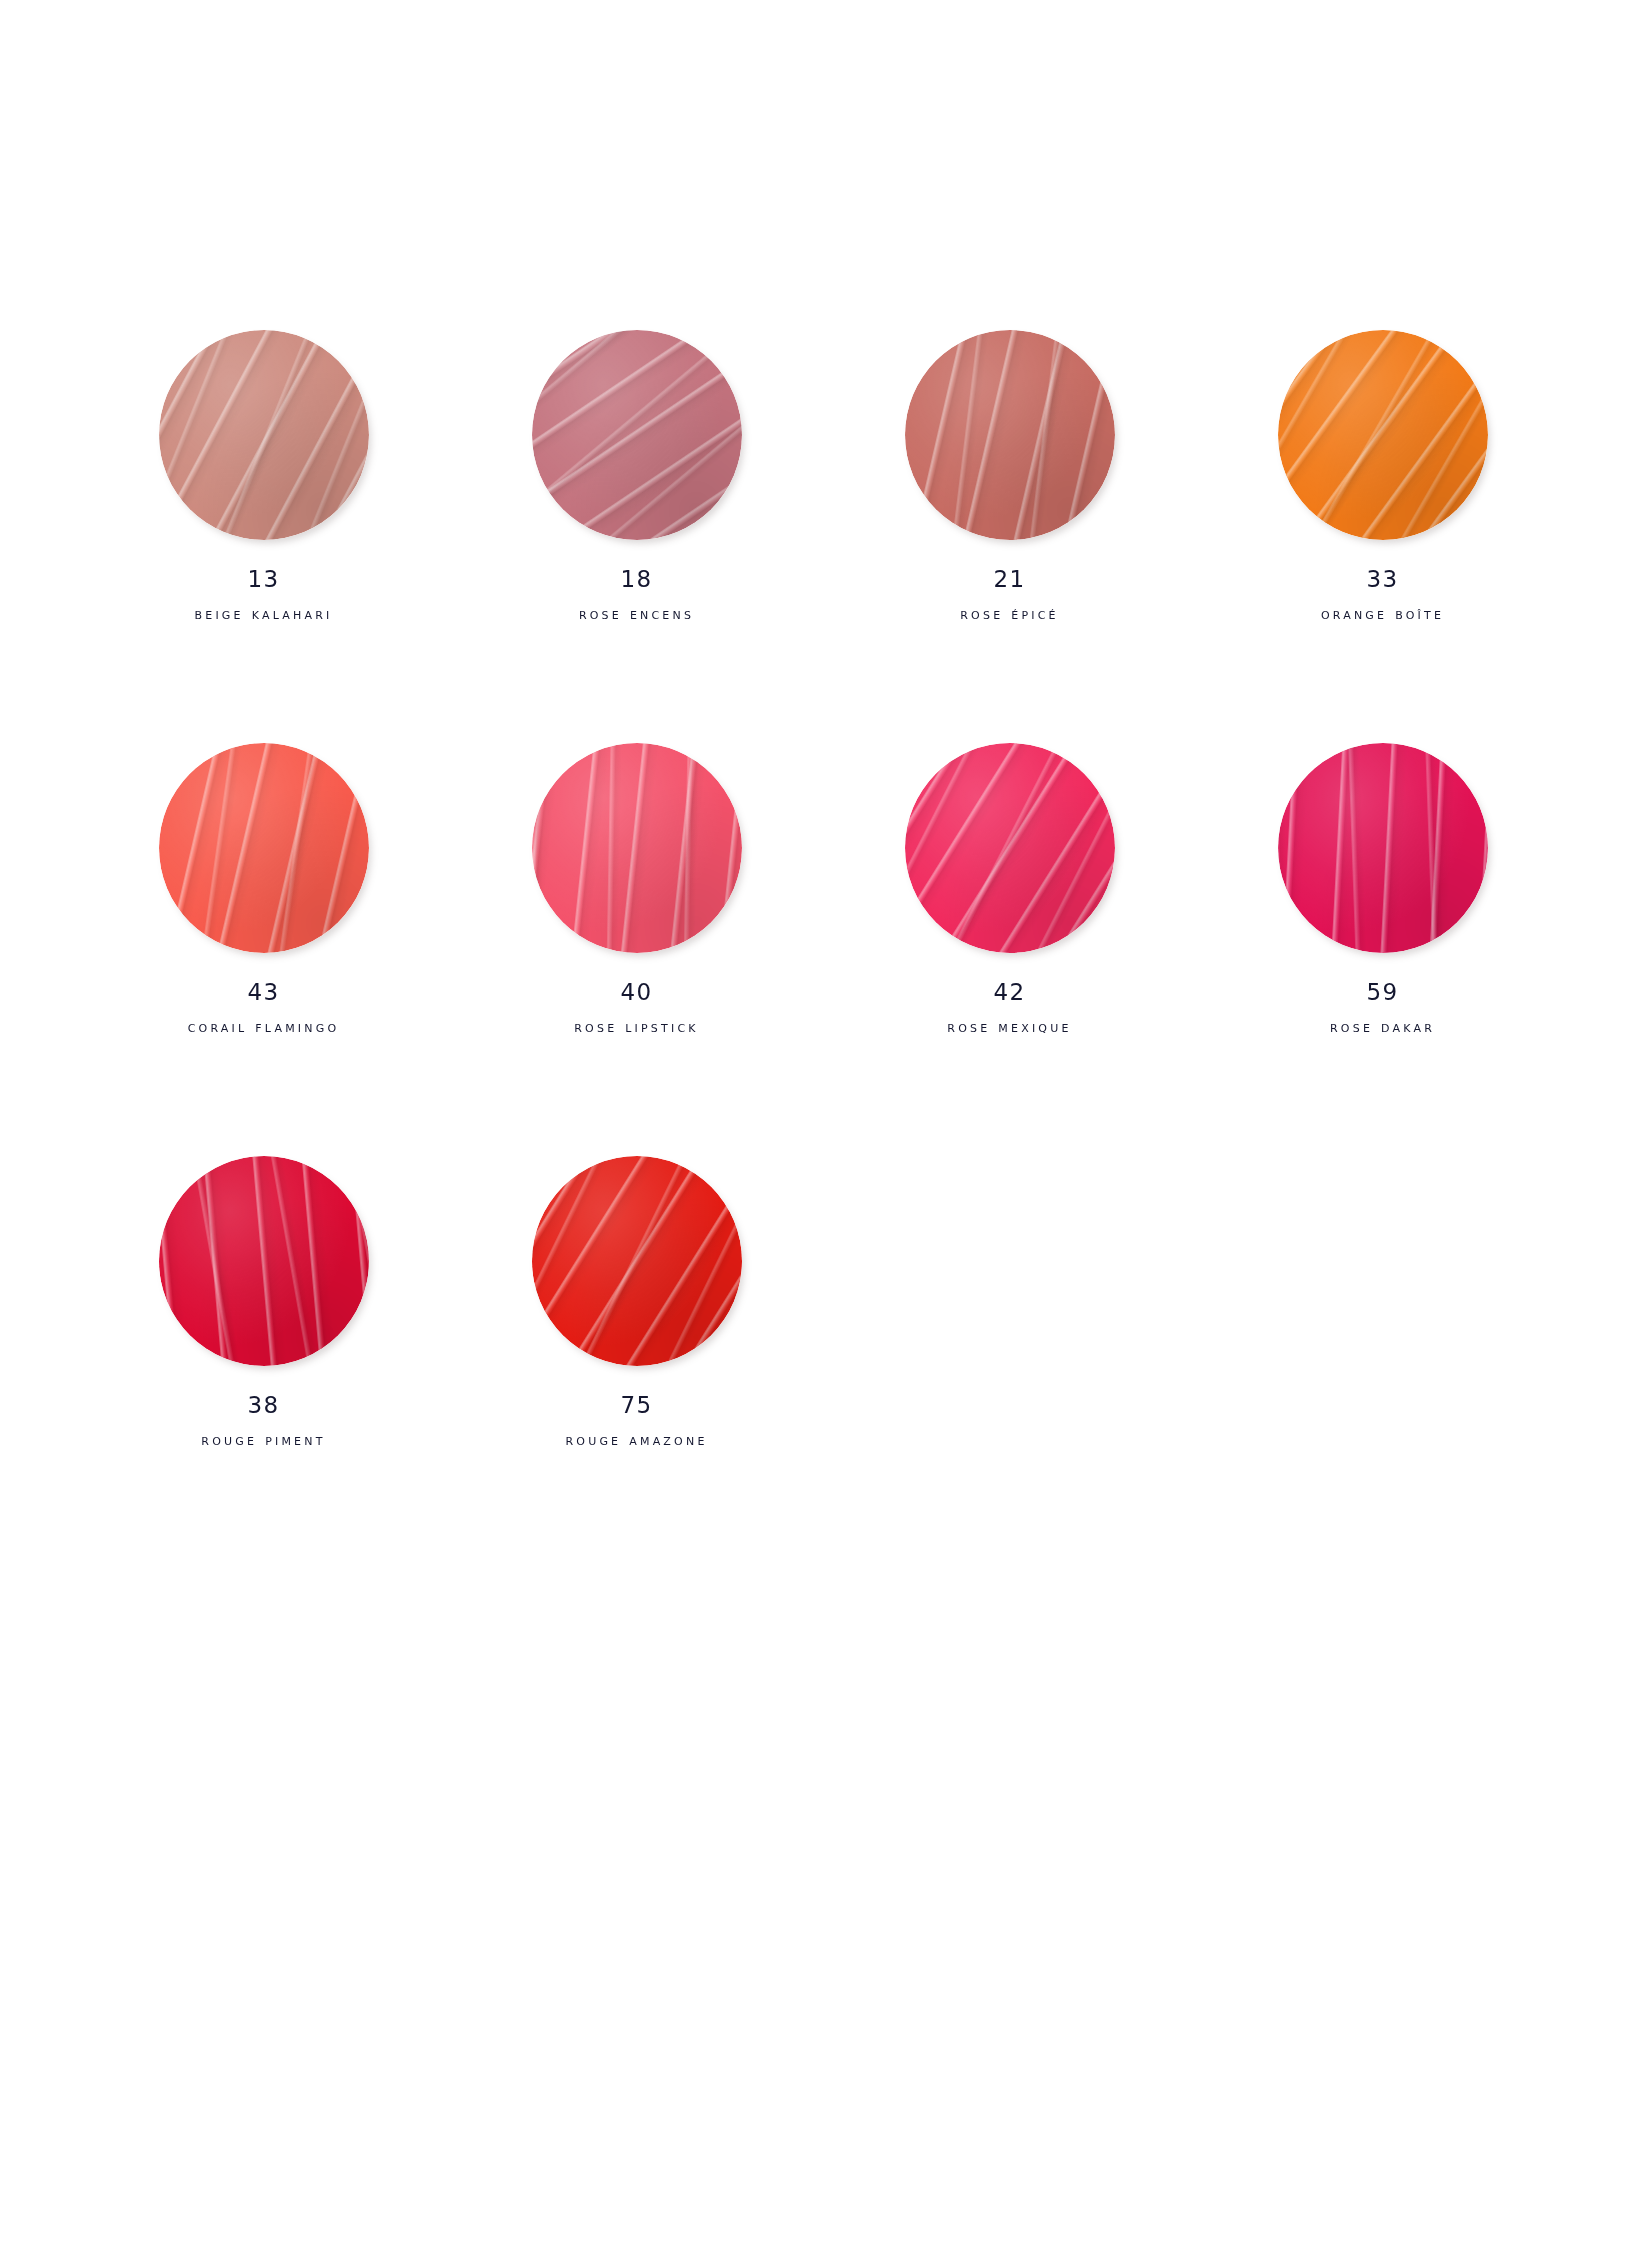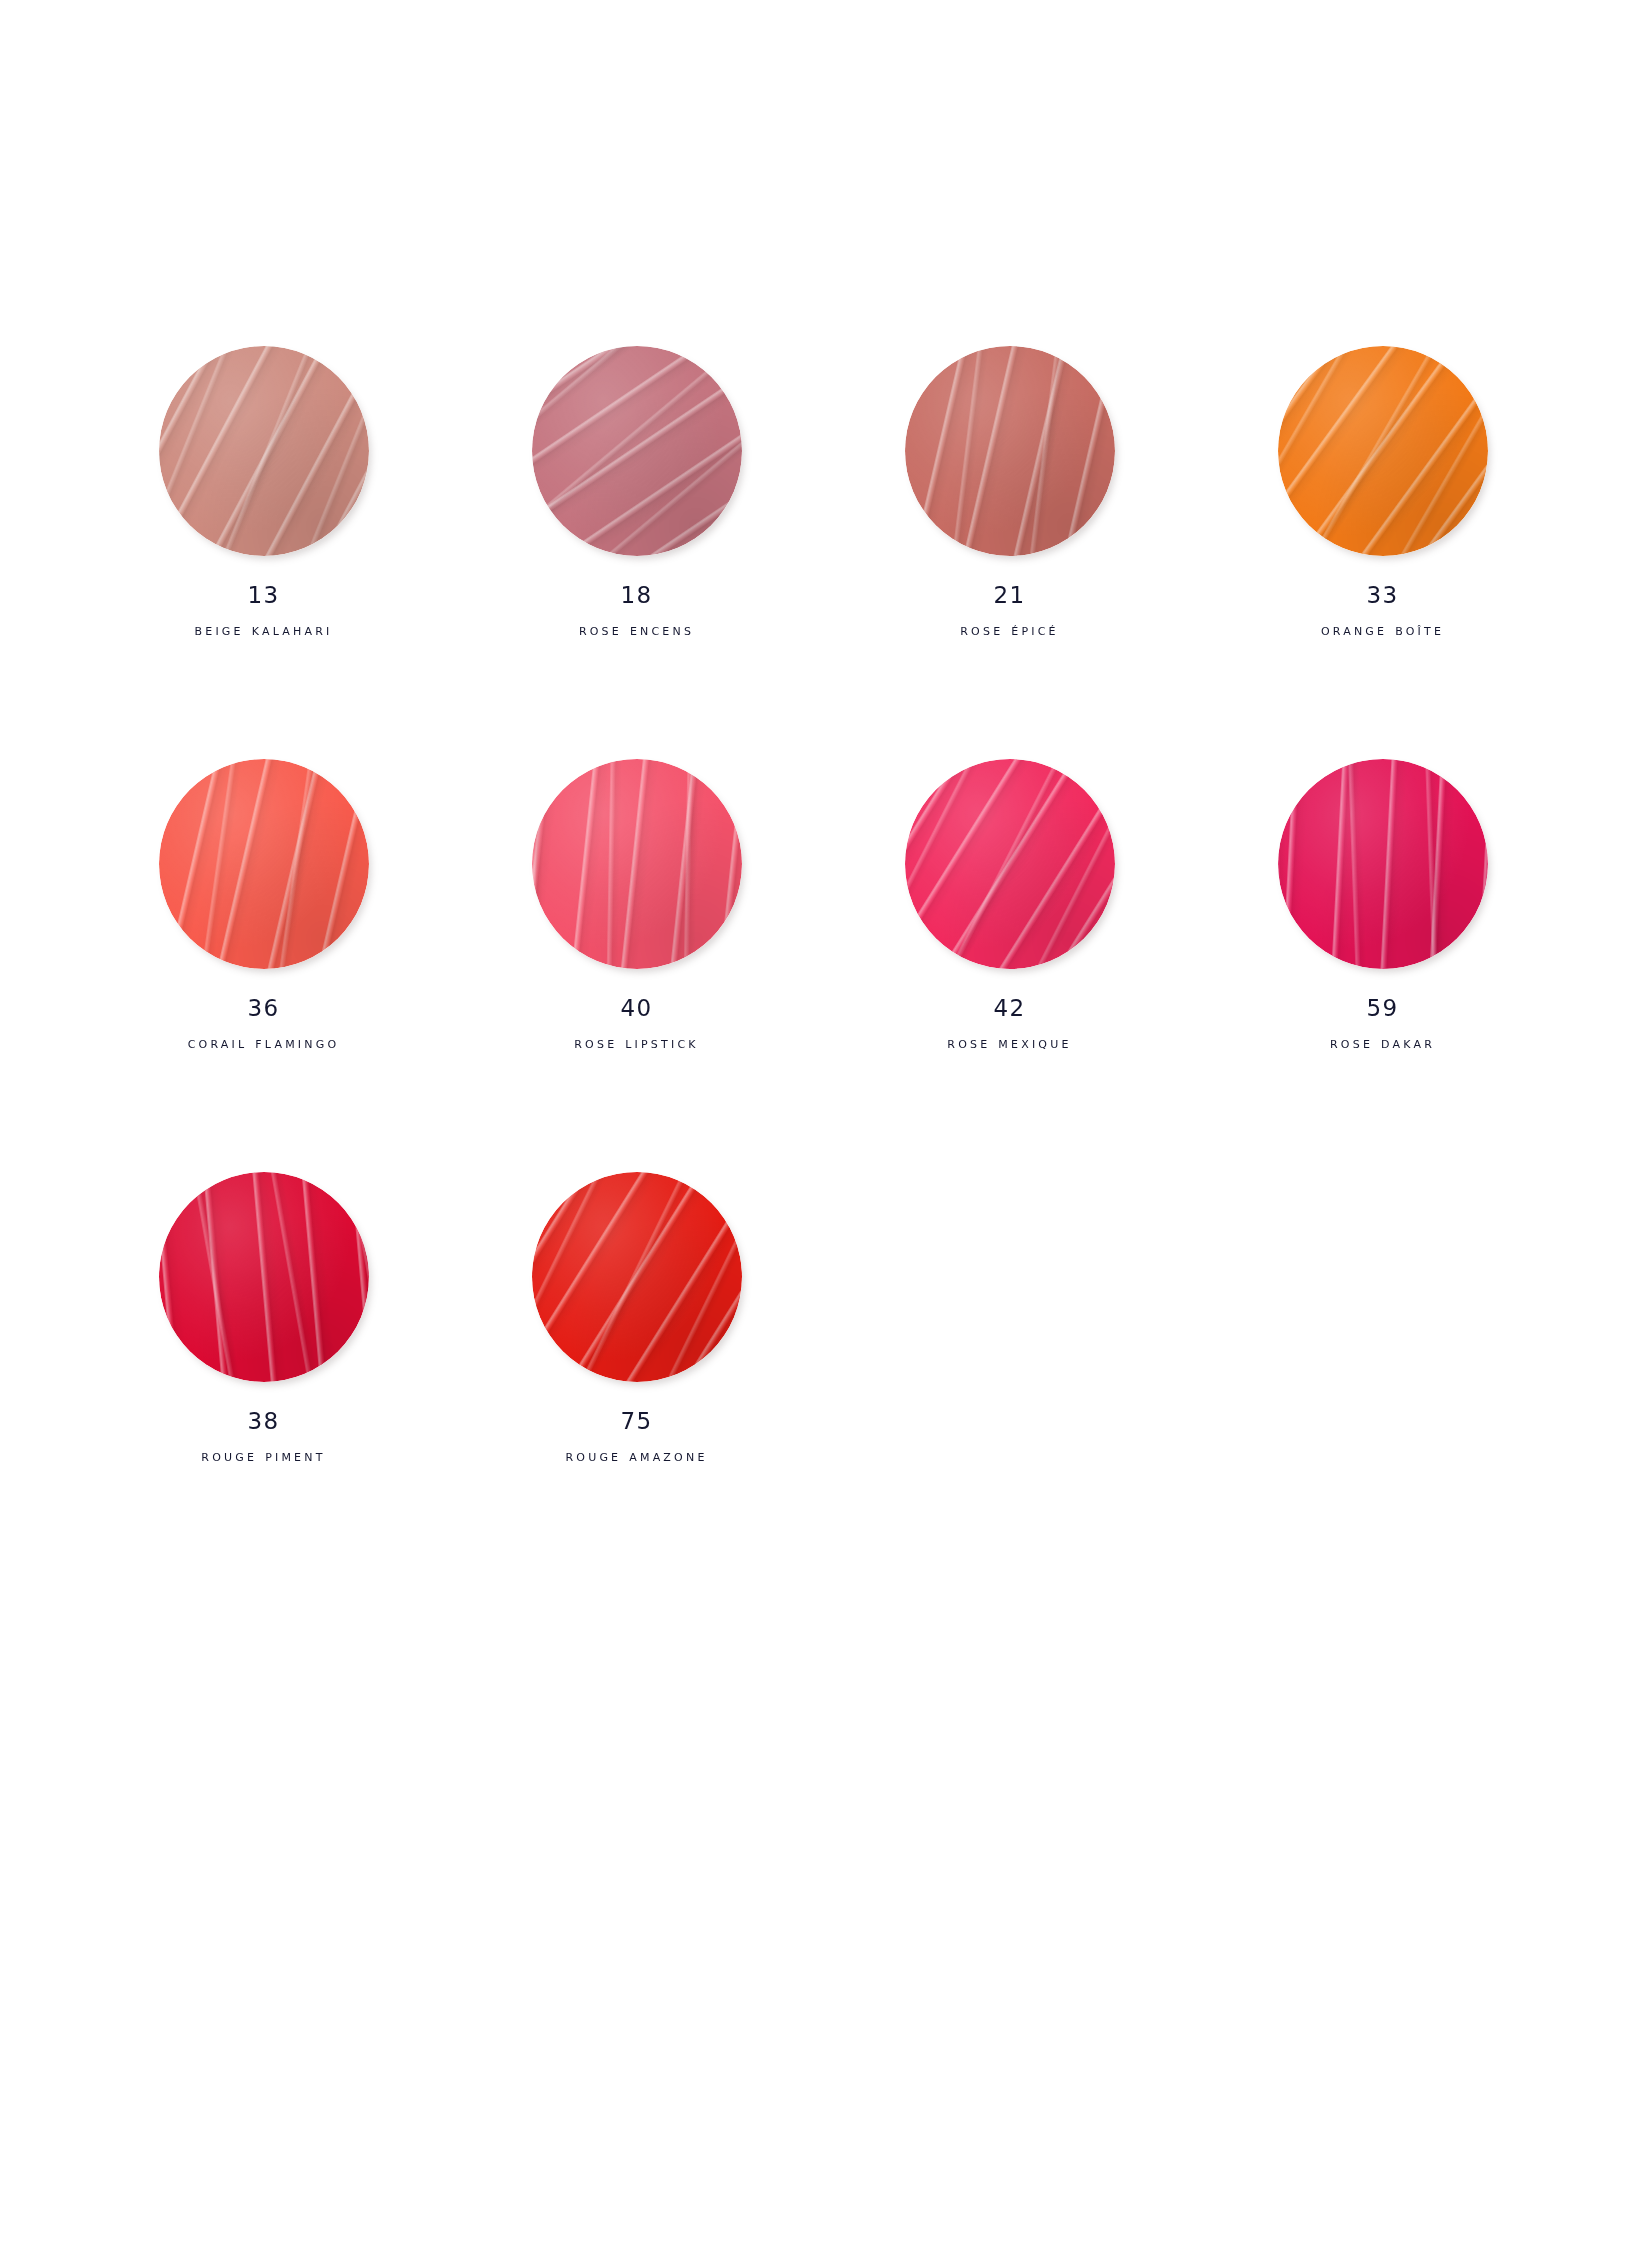--- a/index.html
+++ b/index.html
@@ -17,21 +17,21 @@
   .page {
     position: relative;
     width: 1644px;
     height: 2250px;
     background: #ffffff;
   }
 
   .swatch-grid {
     position: absolute;
     left: 77px;
-    top: 346px;
+    top: 330px;
     width: 1491px;
     display: grid;
     grid-template-columns: repeat(4, 373px);
     grid-auto-rows: 413px;
   }
 
   .swatch-cell {
     position: relative;
     display: flex;
     flex-direction: column;
@@ -200,21 +200,21 @@
       <div class="swatch-cell">
         <div class="swatch-disc-wrap">
           <div class="swatch-disc">
             <div class="swatch-base" style="background: rgb(248, 91, 77);"></div>
             <div class="streaks a" style="--ang: 103deg;"></div>
             <div class="streaks b" style="--ang2: 98deg;"></div>
             <div class="sheen"></div>
           </div>
         </div>
         <div class="swatch-label">
-          <div class="shade-number">36</div>
+          <div class="shade-number">43</div>
           <div class="shade-name">Corail Flamingo</div>
         </div>
       </div>
       <div class="swatch-cell">
         <div class="swatch-disc-wrap">
           <div class="swatch-disc">
             <div class="swatch-base" style="background: rgb(244, 82, 107);"></div>
             <div class="streaks a" style="--ang: 96deg;"></div>
             <div class="streaks b" style="--ang2: 91deg;"></div>
             <div class="sheen"></div>

